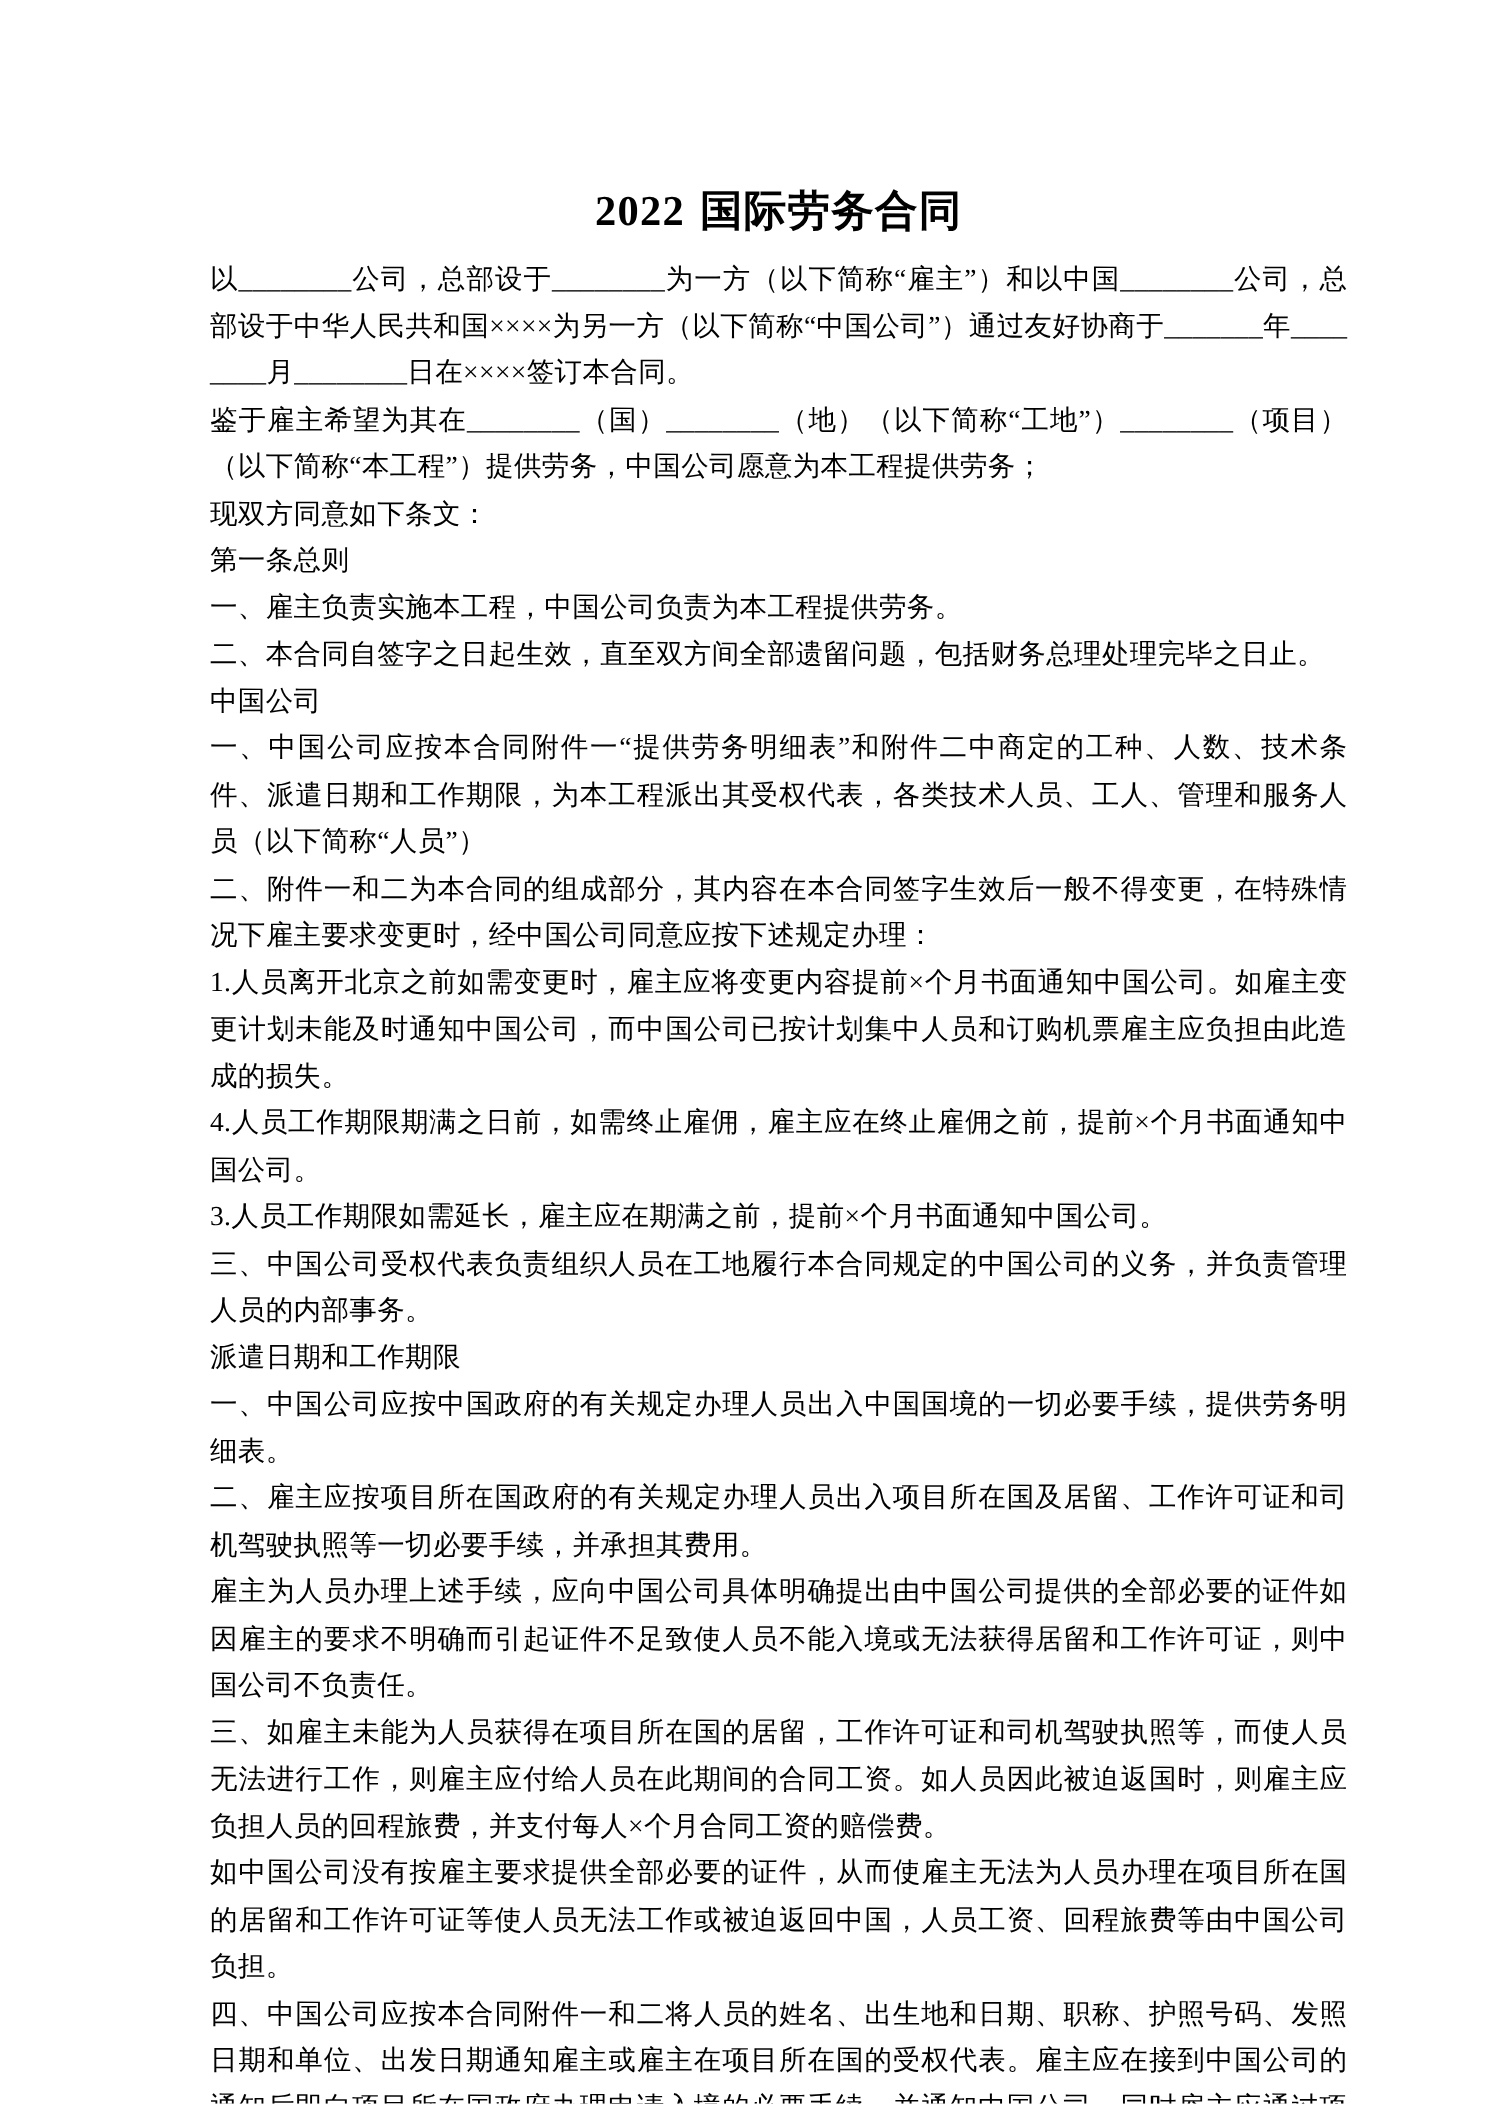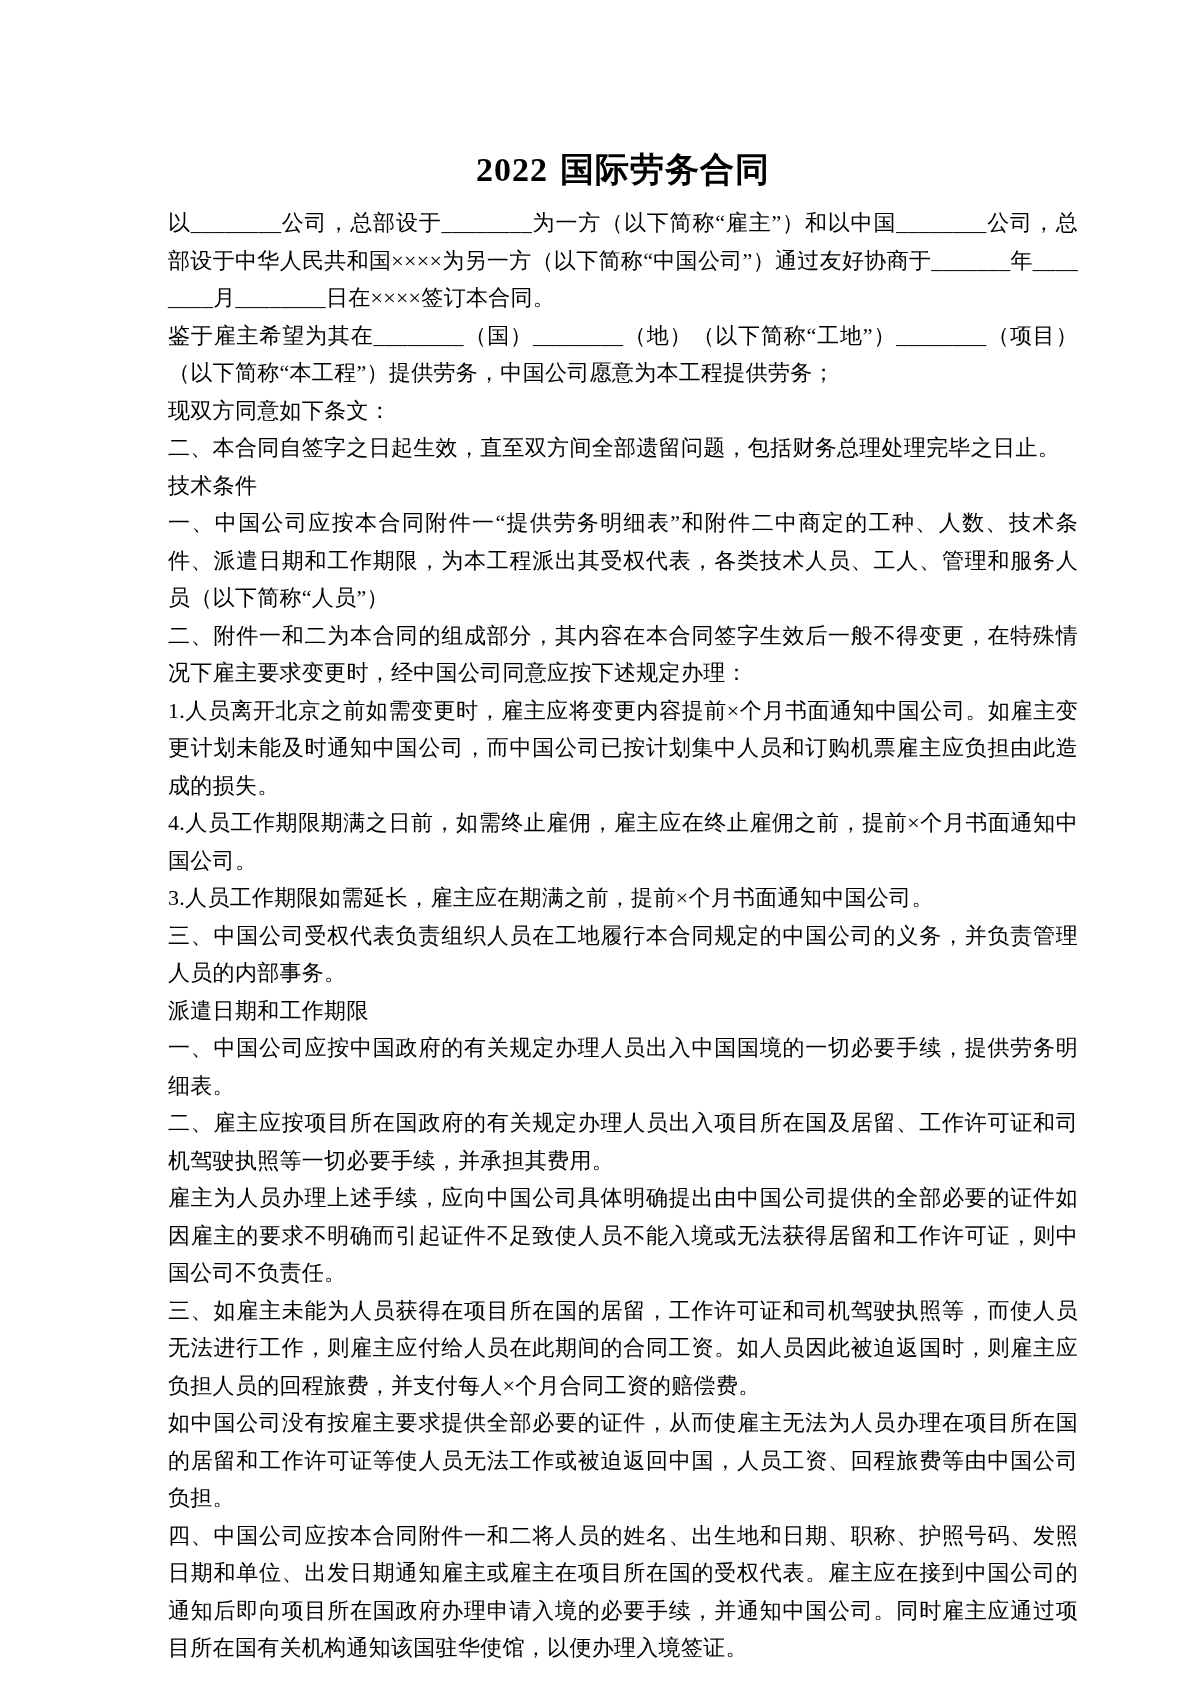--- a/index.html
+++ b/index.html
@@ -43,22 +43,24 @@
 <body>
 
 <div class="page">
   <h1 class="doc-title">
     <span class="title-year">2022</span><span>国际劳务合同</span>
   </h1>
   <div class="doc-body">
     <p>以________公司，总部设于________为一方（以下简称“雇主”）和以中国________公司，总部设于中华人民共和国××××为另一方（以下简称“中国公司”）通过友好协商于_______年________月________日在××××签订本合同。</p>
     <p>鉴于雇主希望为其在________（国）________（地）（以下简称“工地”）________（项目）（以下简称“本工程”）提供劳务，中国公司愿意为本工程提供劳务；</p>
     <p>现双方同意如下条文：</p>
+    <p>第一条总则</p>
+    <p>一、雇主负责实施本工程，中国公司负责为本工程提供劳务。</p>
     <p>二、本合同自签字之日起生效，直至双方间全部遗留问题，包括财务总理处理完毕之日止。</p>
-    <p>技术条件</p>
+    <p>中国公司</p>
     <p>一、中国公司应按本合同附件一“提供劳务明细表”和附件二中商定的工种、人数、技术条件、派遣日期和工作期限，为本工程派出其受权代表，各类技术人员、工人、管理和服务人员（以下简称“人员”）</p>
     <p>二、附件一和二为本合同的组成部分，其内容在本合同签字生效后一般不得变更，在特殊情况下雇主要求变更时，经中国公司同意应按下述规定办理：</p>
     <p>1.人员离开北京之前如需变更时，雇主应将变更内容提前×个月书面通知中国公司。如雇主变更计划未能及时通知中国公司，而中国公司已按计划集中人员和订购机票雇主应负担由此造成的损失。</p>
     <p>4.人员工作期限期满之日前，如需终止雇佣，雇主应在终止雇佣之前，提前×个月书面通知中国公司。</p>
     <p>3.人员工作期限如需延长，雇主应在期满之前，提前×个月书面通知中国公司。</p>
     <p>三、中国公司受权代表负责组织人员在工地履行本合同规定的中国公司的义务，并负责管理人员的内部事务。</p>
     <p>派遣日期和工作期限</p>
     <p>一、中国公司应按中国政府的有关规定办理人员出入中国国境的一切必要手续，提供劳务明细表。</p>
     <p>二、雇主应按项目所在国政府的有关规定办理人员出入项目所在国及居留、工作许可证和司机驾驶执照等一切必要手续，并承担其费用。</p>
     <p>雇主为人员办理上述手续，应向中国公司具体明确提出由中国公司提供的全部必要的证件如因雇主的要求不明确而引起证件不足致使人员不能入境或无法获得居留和工作许可证，则中国公司不负责任。</p>

